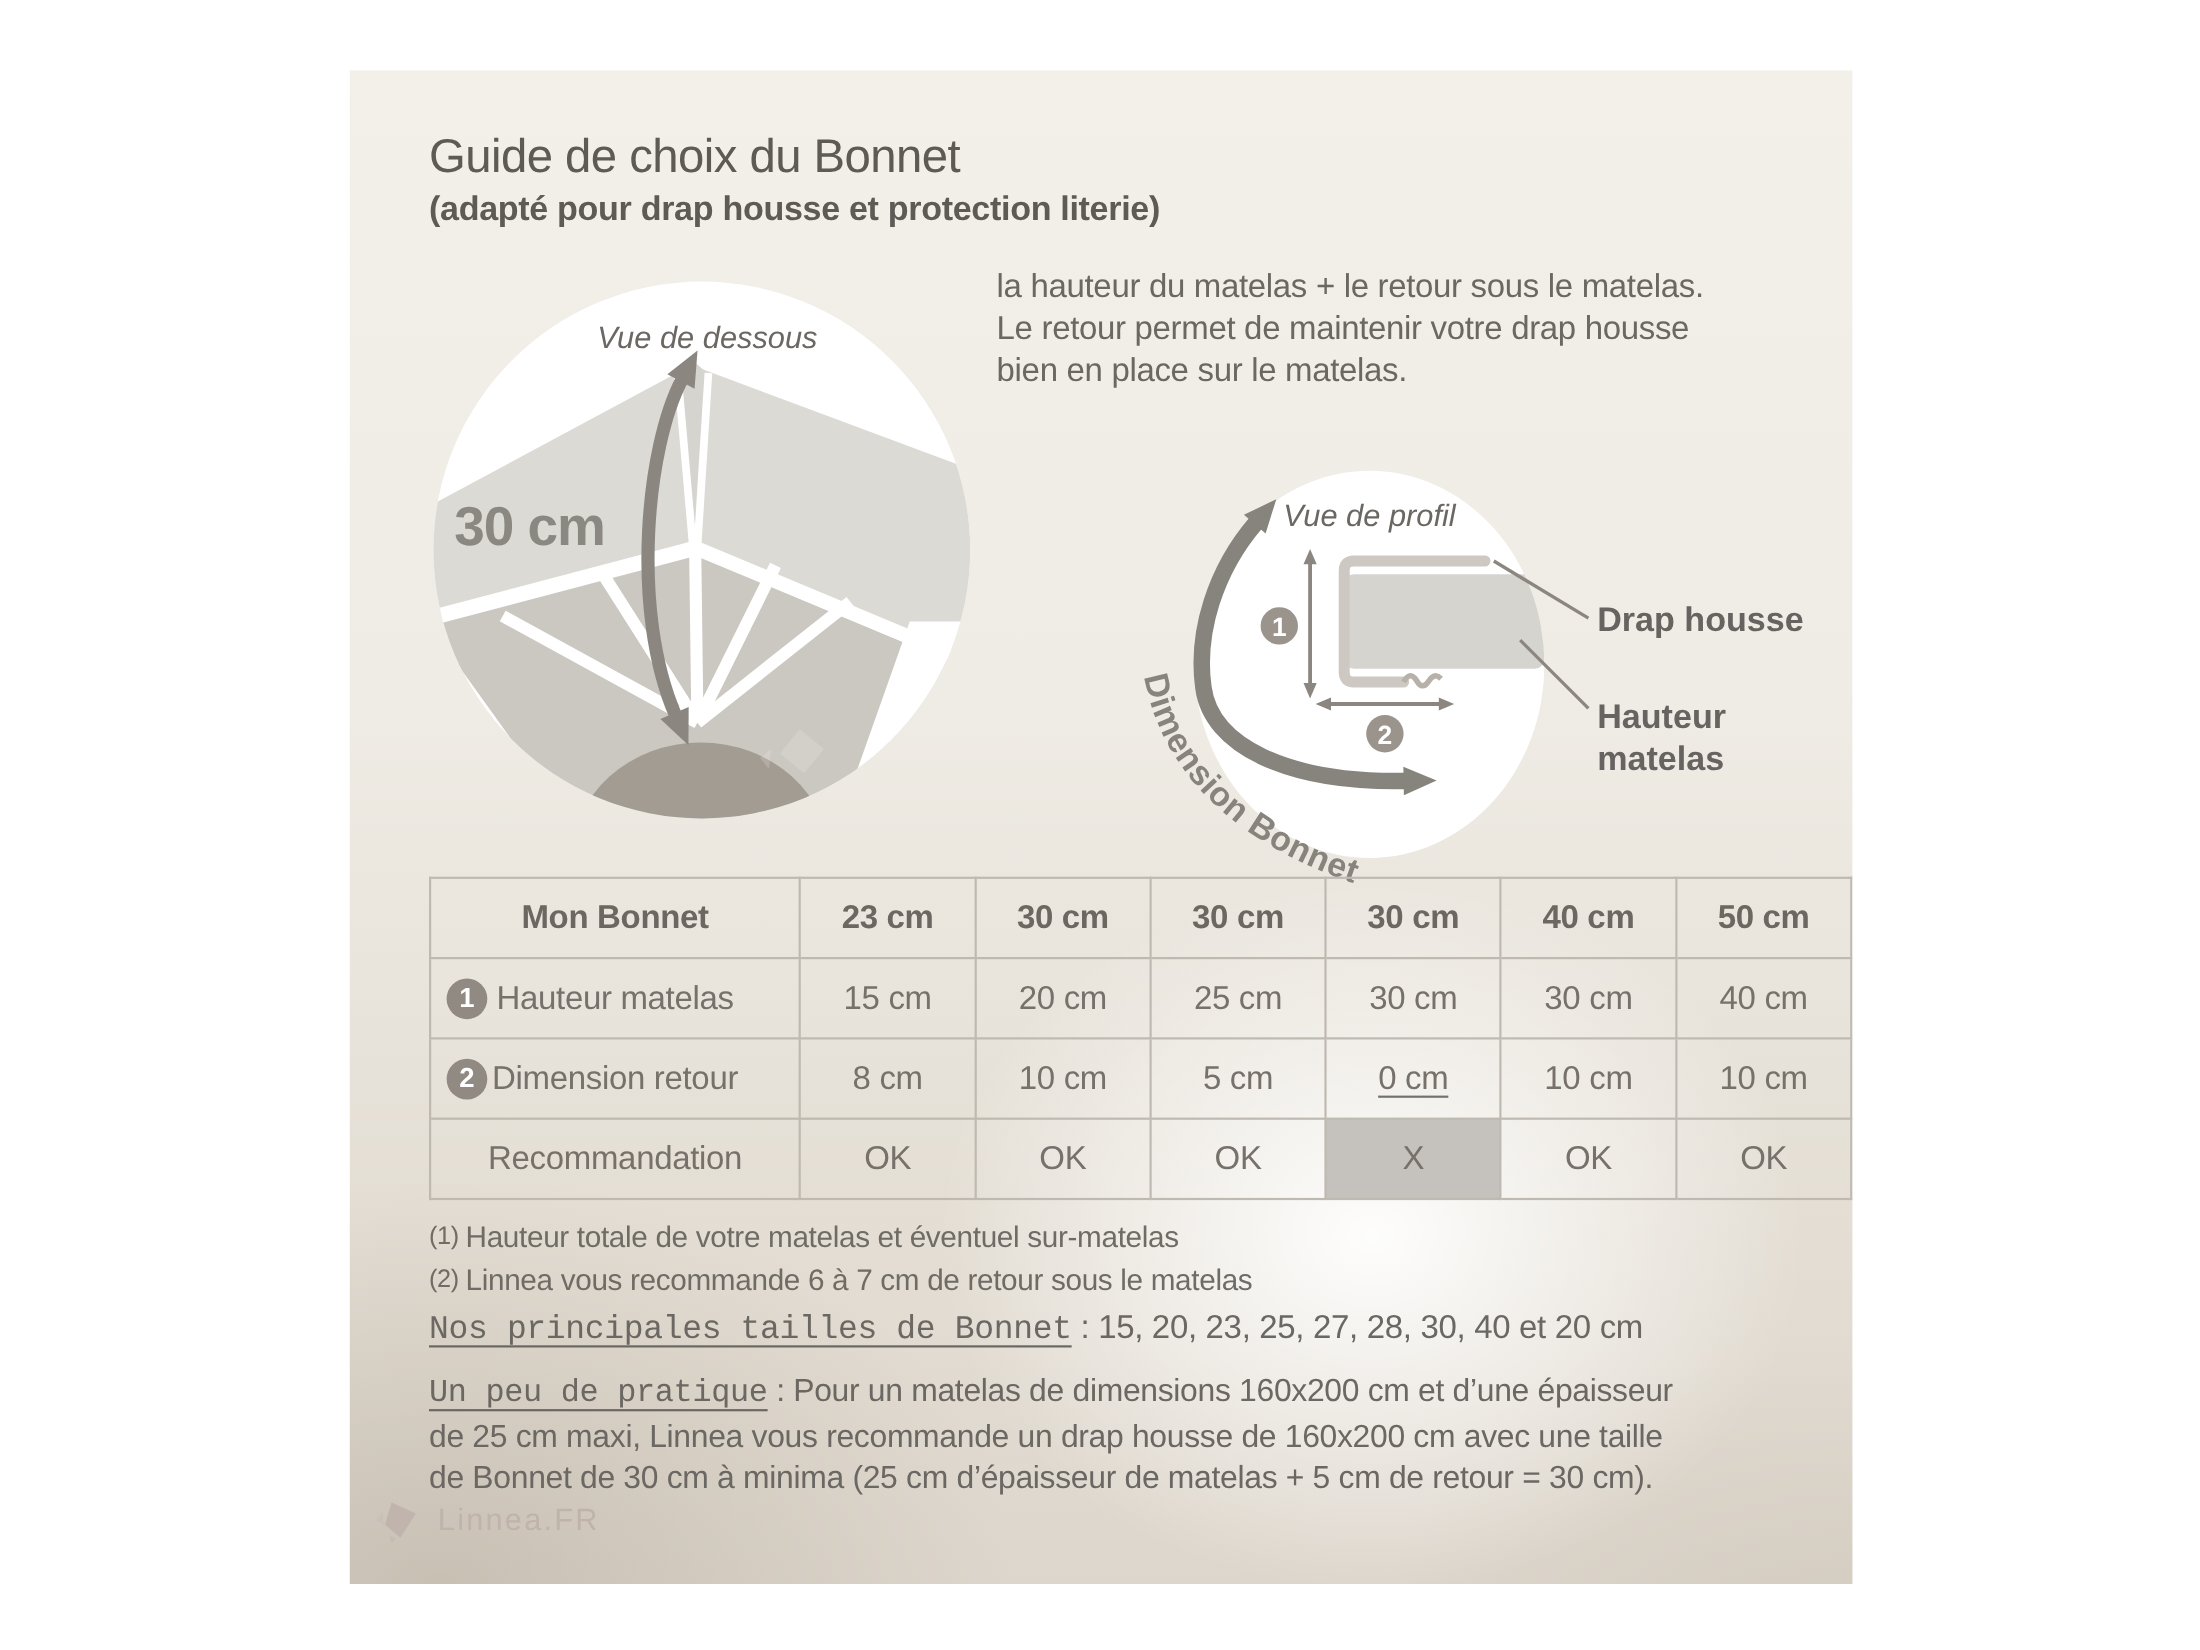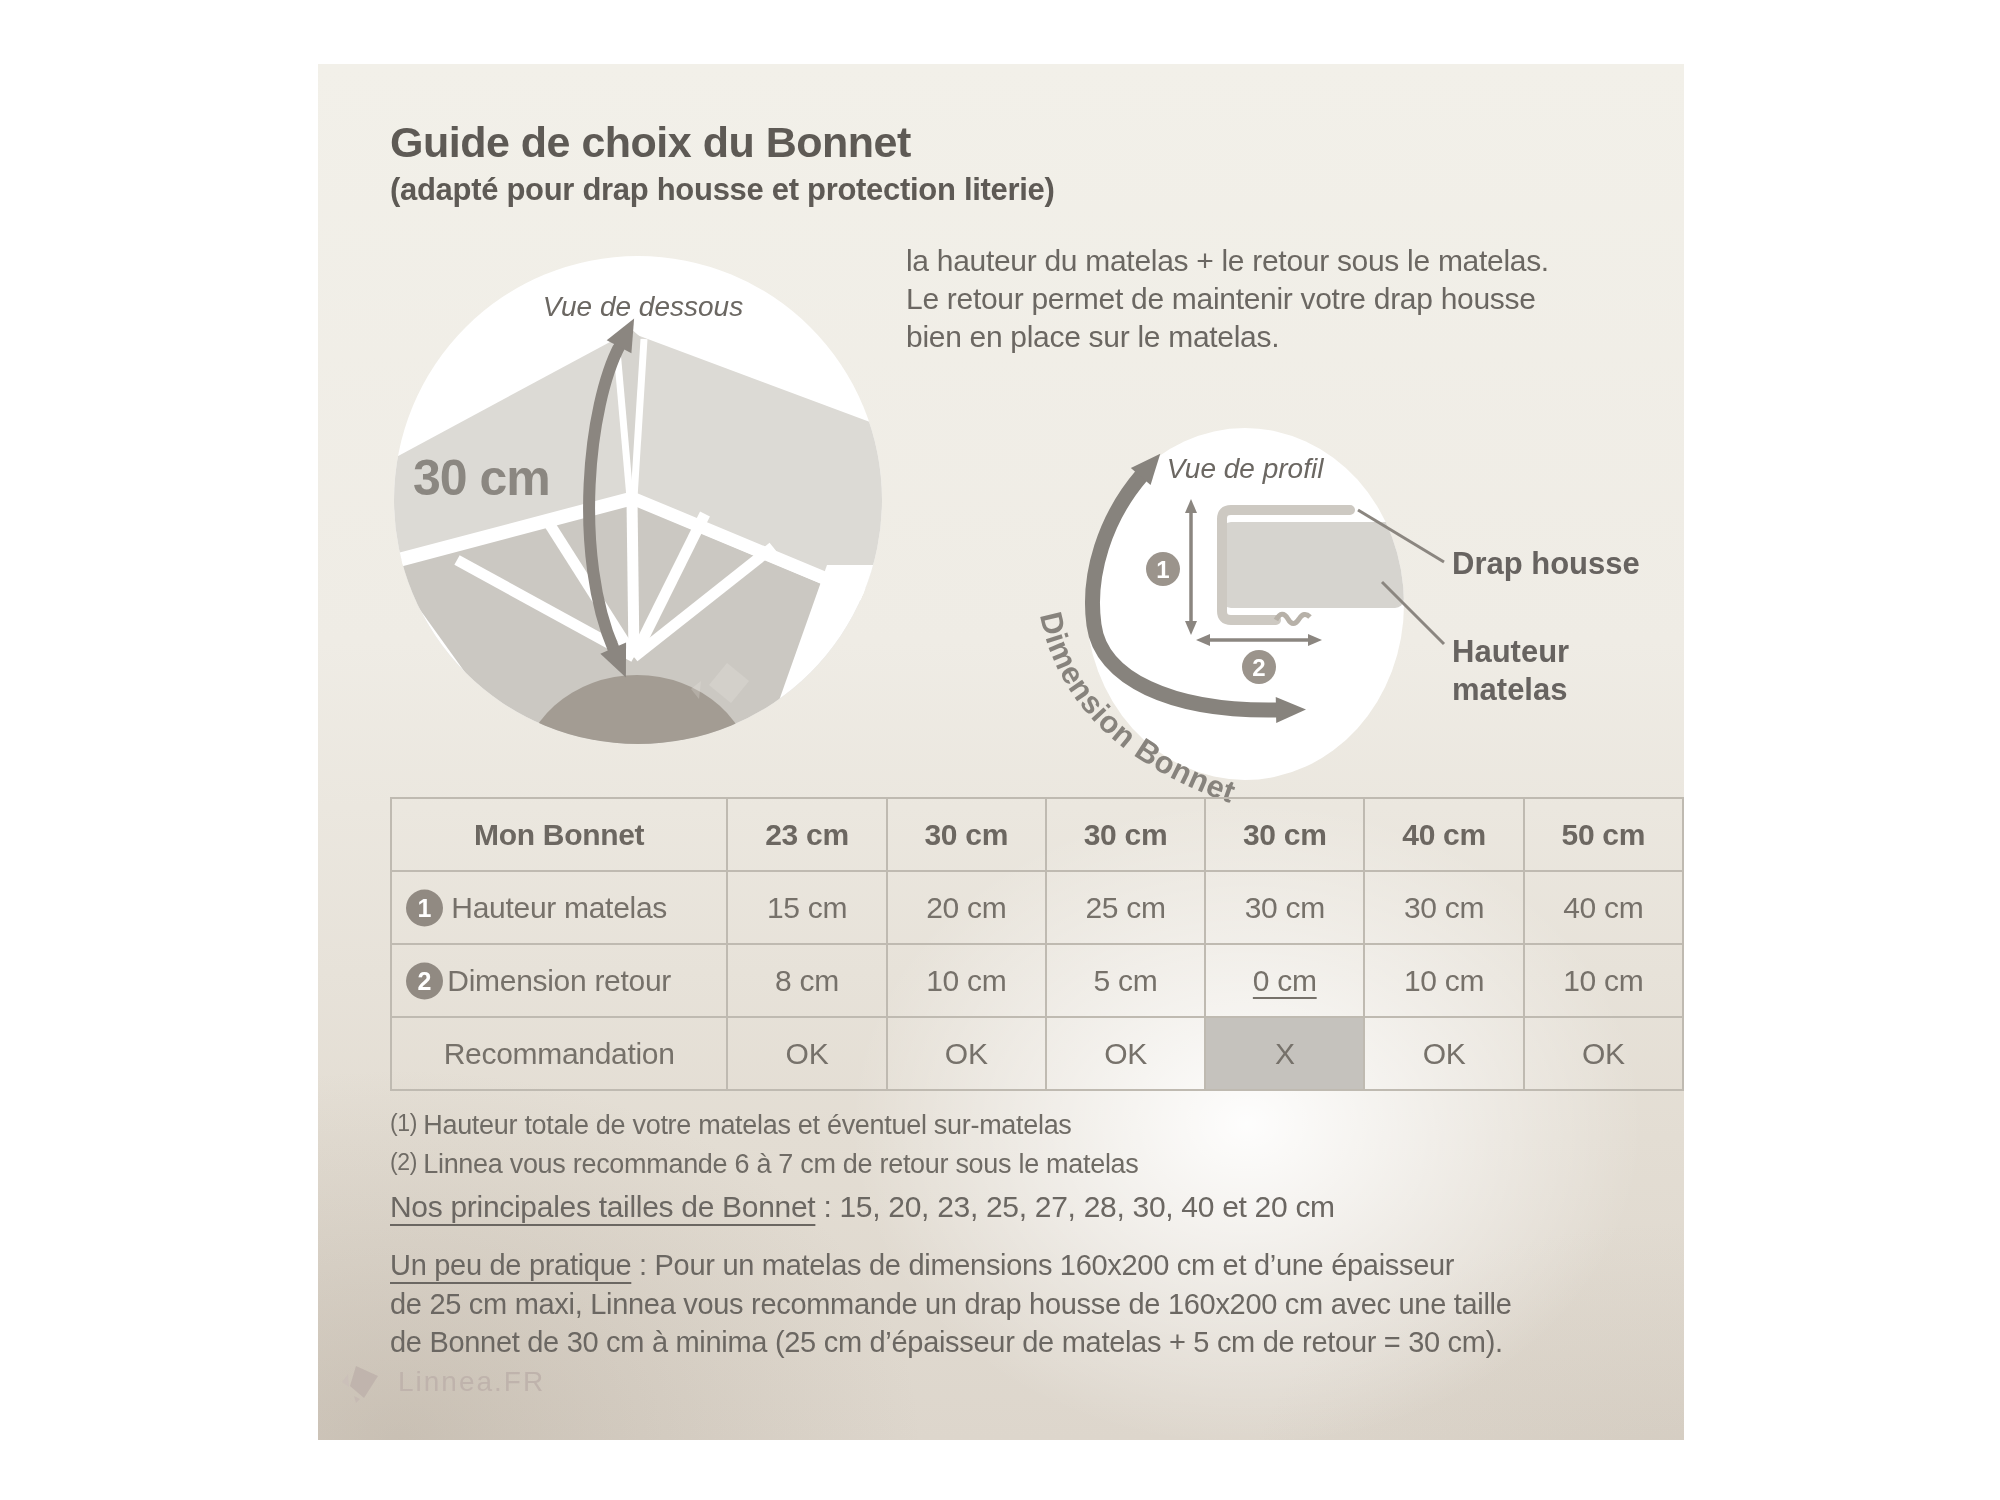--- a/index.html
+++ b/index.html
@@ -11,21 +11,21 @@
   .panel{
     position:absolute;left:318px;top:64px;width:1366px;height:1376px;
     background:
       radial-gradient(ellipse 640px 520px at 68% 77%, rgba(255,255,255,0.95) 0%, rgba(255,255,255,0) 62%),
       radial-gradient(ellipse 900px 640px at 6% 100%, rgba(148,134,117,0.28) 0%, rgba(148,134,117,0) 58%),
       radial-gradient(ellipse 800px 500px at 100% 104%, rgba(163,150,132,0.16) 0%, rgba(163,150,132,0) 55%),
       linear-gradient(180deg, #f2f0e9 0%, #efece5 42%, #e3ddd3 78%, #ddd6cc 100%);
     overflow:hidden;
   }
   .abs{position:absolute;}
-  .title{left:72px;top:54px;font-size:43px;font-weight:bold;color:#5e5a55;letter-spacing:-0.5px;}
+  .title{left:72px;top:54px;font-size:43px;font-weight:normal;color:#5e5a55;letter-spacing:-0.5px;}
   .subtitle{left:72px;top:108px;font-size:31px;font-weight:bold;color:#5e5a55;letter-spacing:-0.3px;}
   .intro{left:588px;top:178px;font-size:30px;line-height:38px;color:#6b6762;letter-spacing:-0.3px;}
   .bv-svg{left:75px;top:191px;}
   .pv-svg{left:702px;top:346px;}
 
   table.bonnet{
     position:absolute;left:72px;top:733px;border-collapse:collapse;
     font-size:30px;color:#76716a;letter-spacing:-0.3px;
   }
   table.bonnet td{
@@ -39,21 +39,21 @@
   .rowbadge{
     position:absolute;left:14px;top:50%;transform:translateY(-50%);
     width:37px;height:37px;border-radius:50%;background:#918a82;color:#ffffff;
     font-size:25px;font-weight:bold;display:flex;align-items:center;justify-content:center;
     letter-spacing:0;
   }
   .footnotes{left:72px;top:1042px;font-size:27px;line-height:38px;color:#6f6b65;letter-spacing:-0.3px;}
   .fnmark{font-size:23px;position:relative;top:-3px;margin-right:6px;}
   .sizes{left:72px;top:1126px;font-size:30px;color:#6b6762;letter-spacing:-0.3px;}
   .practice{left:72px;top:1182px;font-size:29px;line-height:38.5px;color:#6b6762;letter-spacing:-0.3px;}
-  .lead-u{text-decoration:underline;text-underline-offset:7px;text-decoration-thickness:2px;}
+  .lead-u{text-decoration:underline;text-underline-offset:7px;text-decoration-thickness:2px;font-family:Liberation Mono, monospace;}
   .logo{left:20px;top:1296px;display:flex;align-items:center;gap:16px;}
   .logo-text{font-size:28px;color:#bfb3ac;letter-spacing:2px;}
 </style>
 </head>
 <body>
 
 <div class="panel">
 
   <div class="abs title">Guide de choix du Bonnet</div>
   <div class="abs subtitle">(adapté pour drap housse et protection literie)</div>

